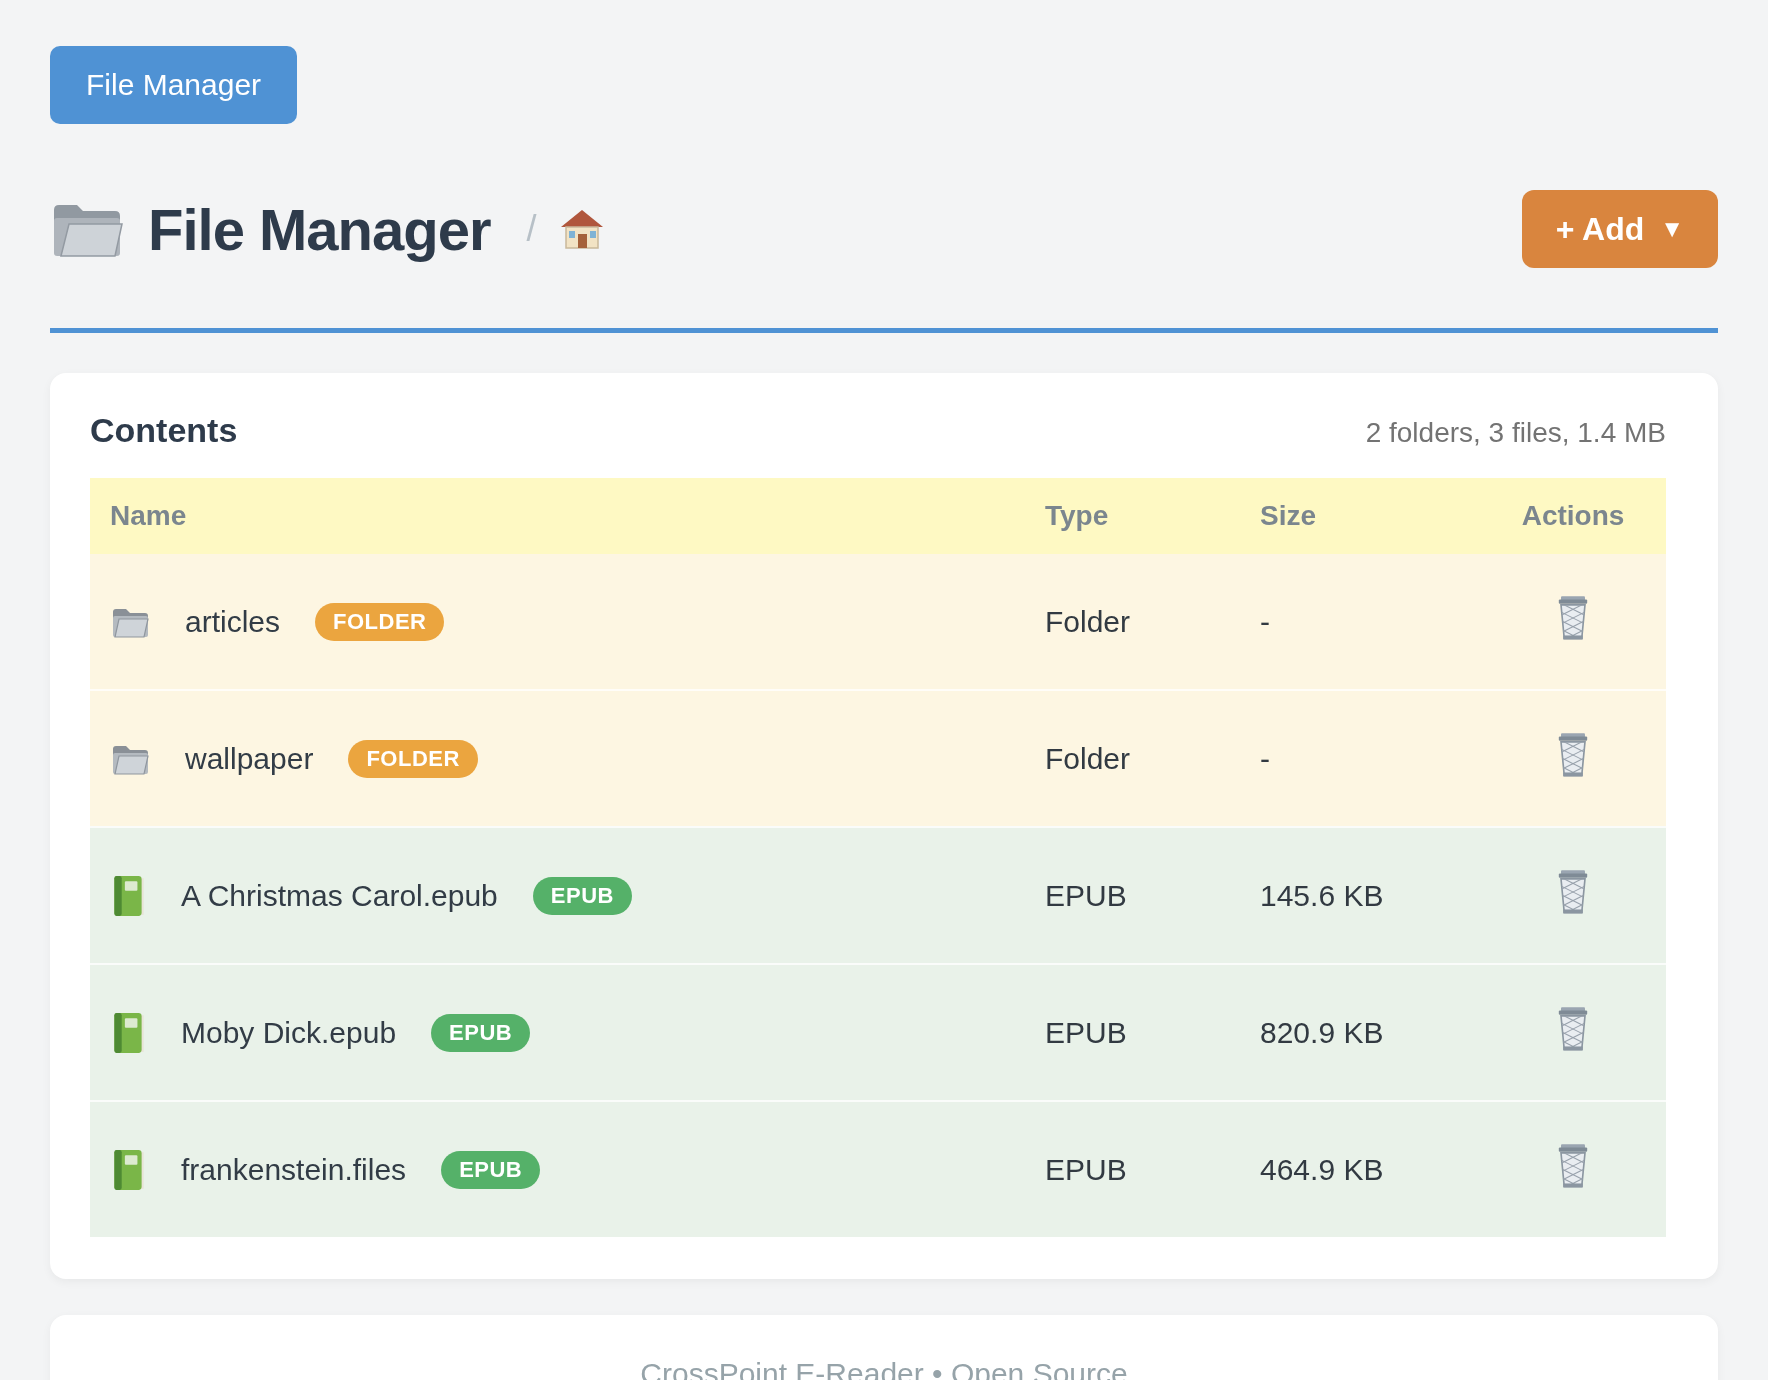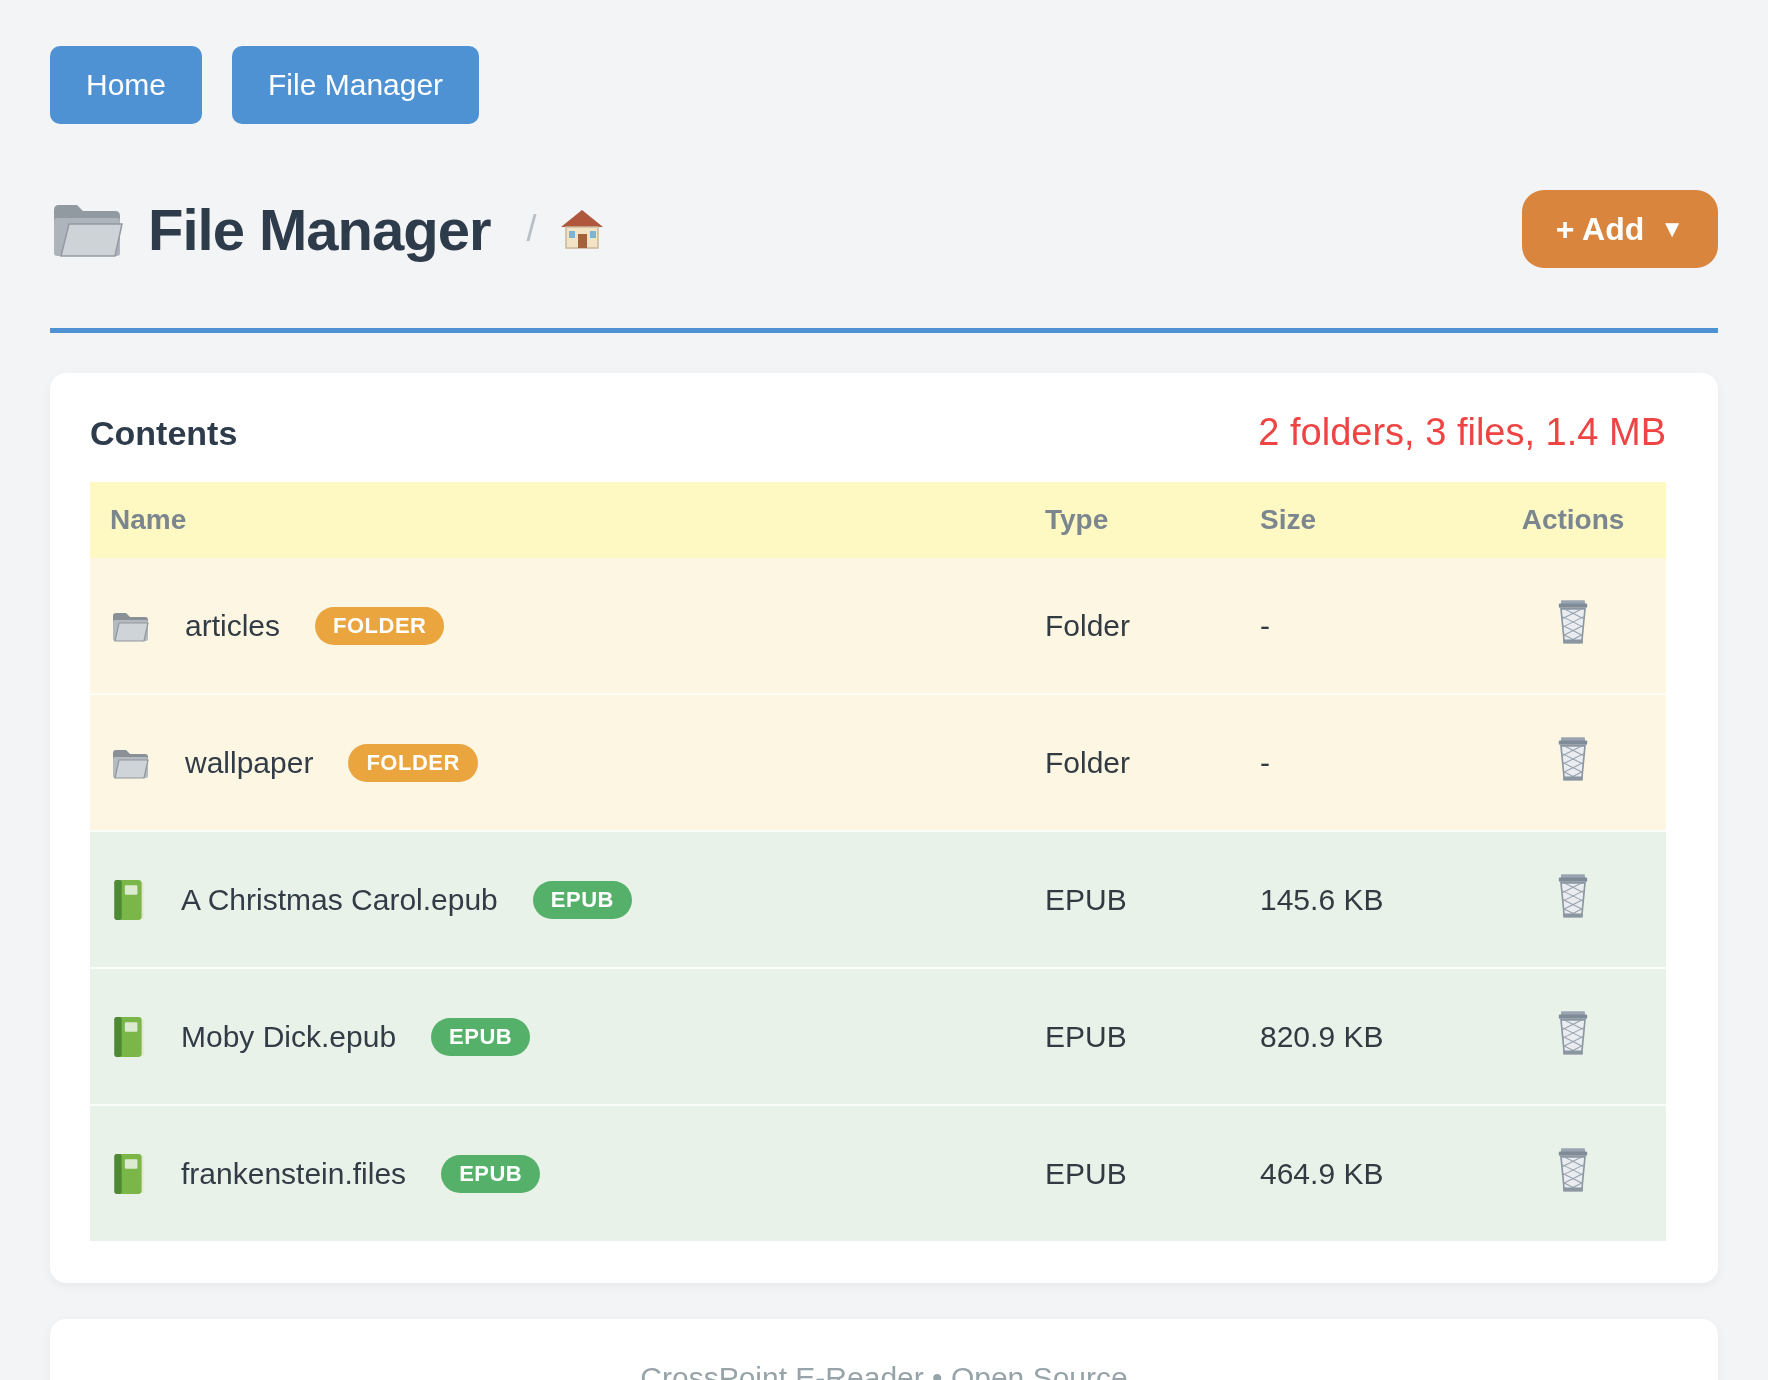--- a/index.html
+++ b/index.html
@@ -26,38 +26,38 @@
     display: flex; align-items: center; justify-content: space-between;
   }
   .title-left { display: flex; align-items: center; gap: 22px; }
   .page-title {
     font-size: 58px; font-weight: bold; color: var(--dark); letter-spacing: -1px;
   }
   .crumb-sep { font-size: 36px; color: #b7c0c7; margin-left: 14px; }
   .add-btn {
     background: var(--orange); color: #fff; border: none; cursor: pointer;
     font-family: inherit; font-size: 32px; font-weight: bold;
-    height: 78px; padding: 0 34px; border-radius: 22px;
+    height: 78px; padding: 0 34px; border-radius: 12px;
     display: flex; align-items: center; gap: 16px;
   }
   .add-btn .caret { font-size: 24px; }
 
   .rule { margin-top: 60px; height: 5px; background: var(--blue); border: none; }
 
   
   .card {
     margin-top: 40px; background: #fff; border-radius: 16px;
     box-shadow: 0 3px 10px rgba(0,0,0,0.05);
     padding: 38px 52px 42px 40px;
   }
   .contents-header {
     display: flex; align-items: baseline; justify-content: space-between;
   }
   .contents-title { font-size: 34px; font-weight: bold; color: var(--dark); }
-  .contents-summary { font-size: 38px; color: #ef4444; text-align: center; }
+  .contents-summary { font-size: 28px; color: #737373; text-align: center; }
 
   table { width: 100%; margin-top: 28px; border-collapse: separate; border-spacing: 0; }
   thead th {
     background: #fef9c3; color: #7b868e; font-size: 28px; font-weight: bold;
     text-align: left; padding: 22px 20px;
   }
   th.col-type { width: 215px; }
   th.col-size { width: 240px; }
   th.col-actions { width: 186px; text-align: center; }
   tbody td { font-size: 30px; padding: 40px 20px; vertical-align: middle; }
@@ -83,21 +83,20 @@
     height: 118px; display: flex; align-items: center; justify-content: center;
   }
   .footer-text { font-size: 30px; color: #96a3a9; }
 </style>
 </head>
 <body>
 
 <div class="page">
 
   <div class="nav">
-    <button class="nav-btn">Home</button>
     <button class="nav-btn">File Manager</button>
   </div>
 
   <div class="title-row">
     <div class="title-left">
       <span class="icon-slot">
         <svg width="76" height="62" viewBox="0 0 76 62">
           <path d="M4 12 q0-5 5-5 h18 l6 6 h32 q5 0 5 5 v10 H4 Z" fill="#9199a1"></path>
           <rect x="4" y="20" width="66" height="38" rx="3" fill="#aeb4bb"></rect>
           <path d="M11 58 L65 58 L72 26 L19 26 Z" fill="#ced3d8" stroke="#939aa2" stroke-width="1.5"></path>

